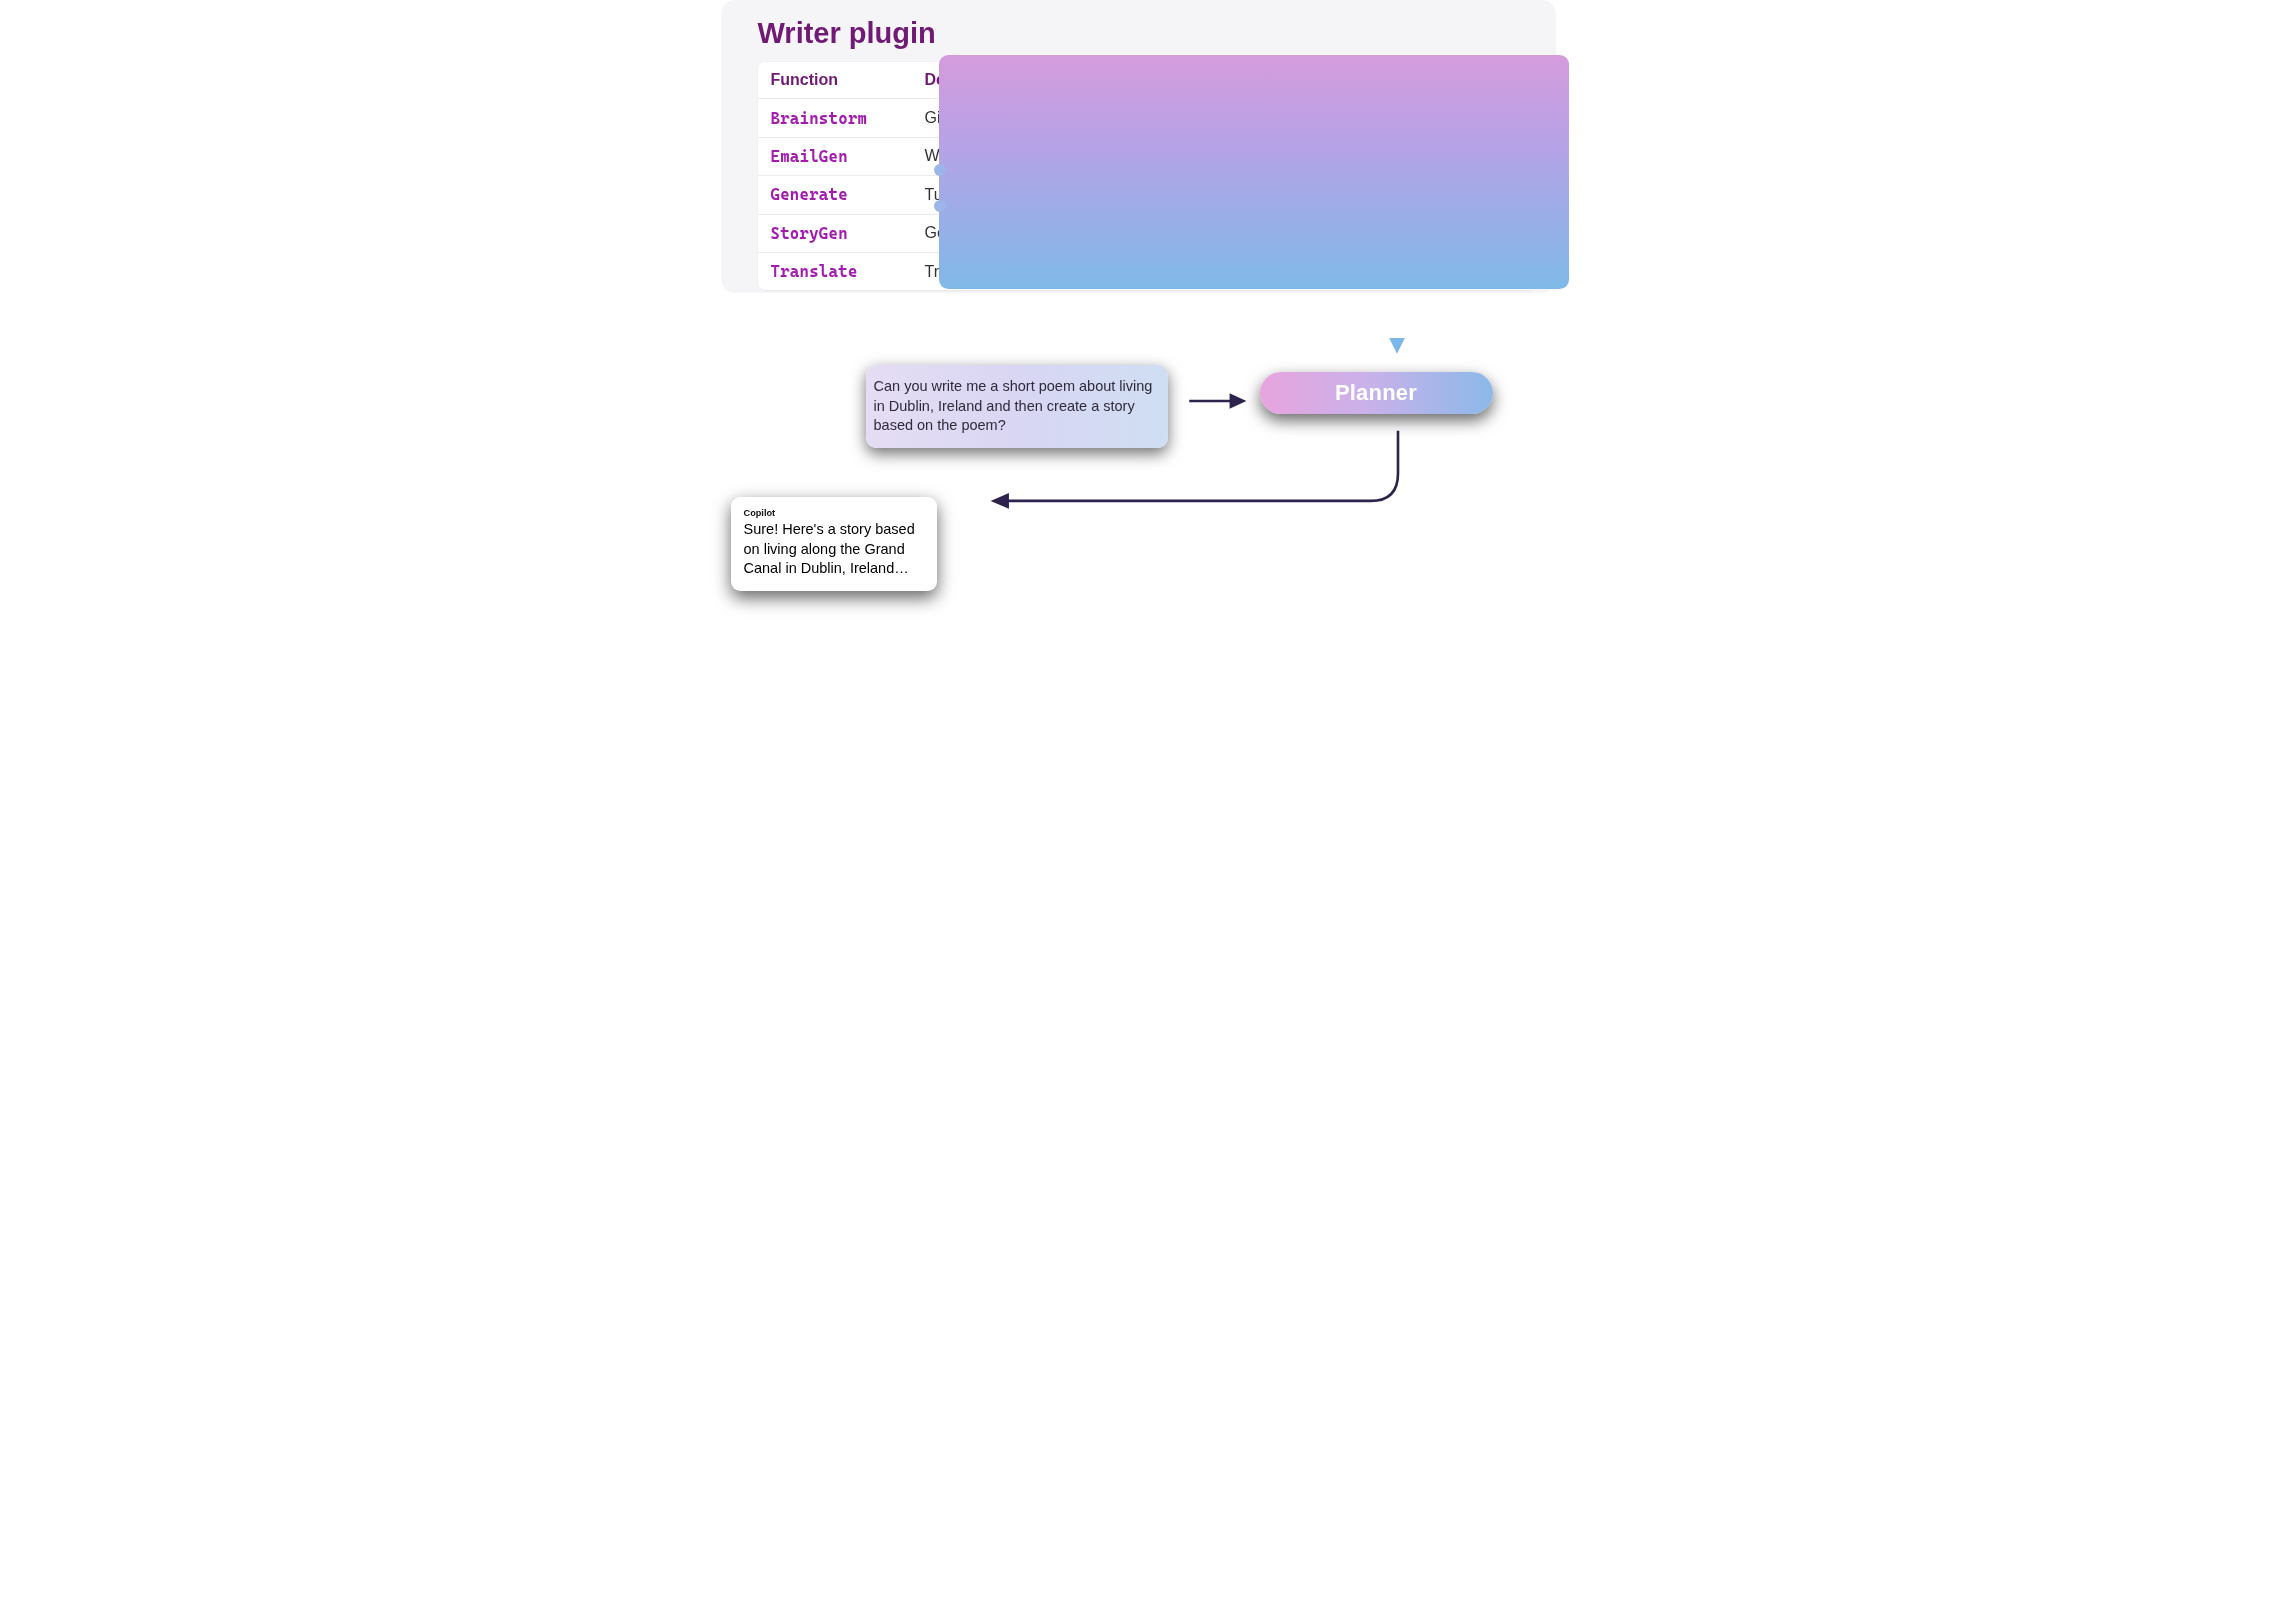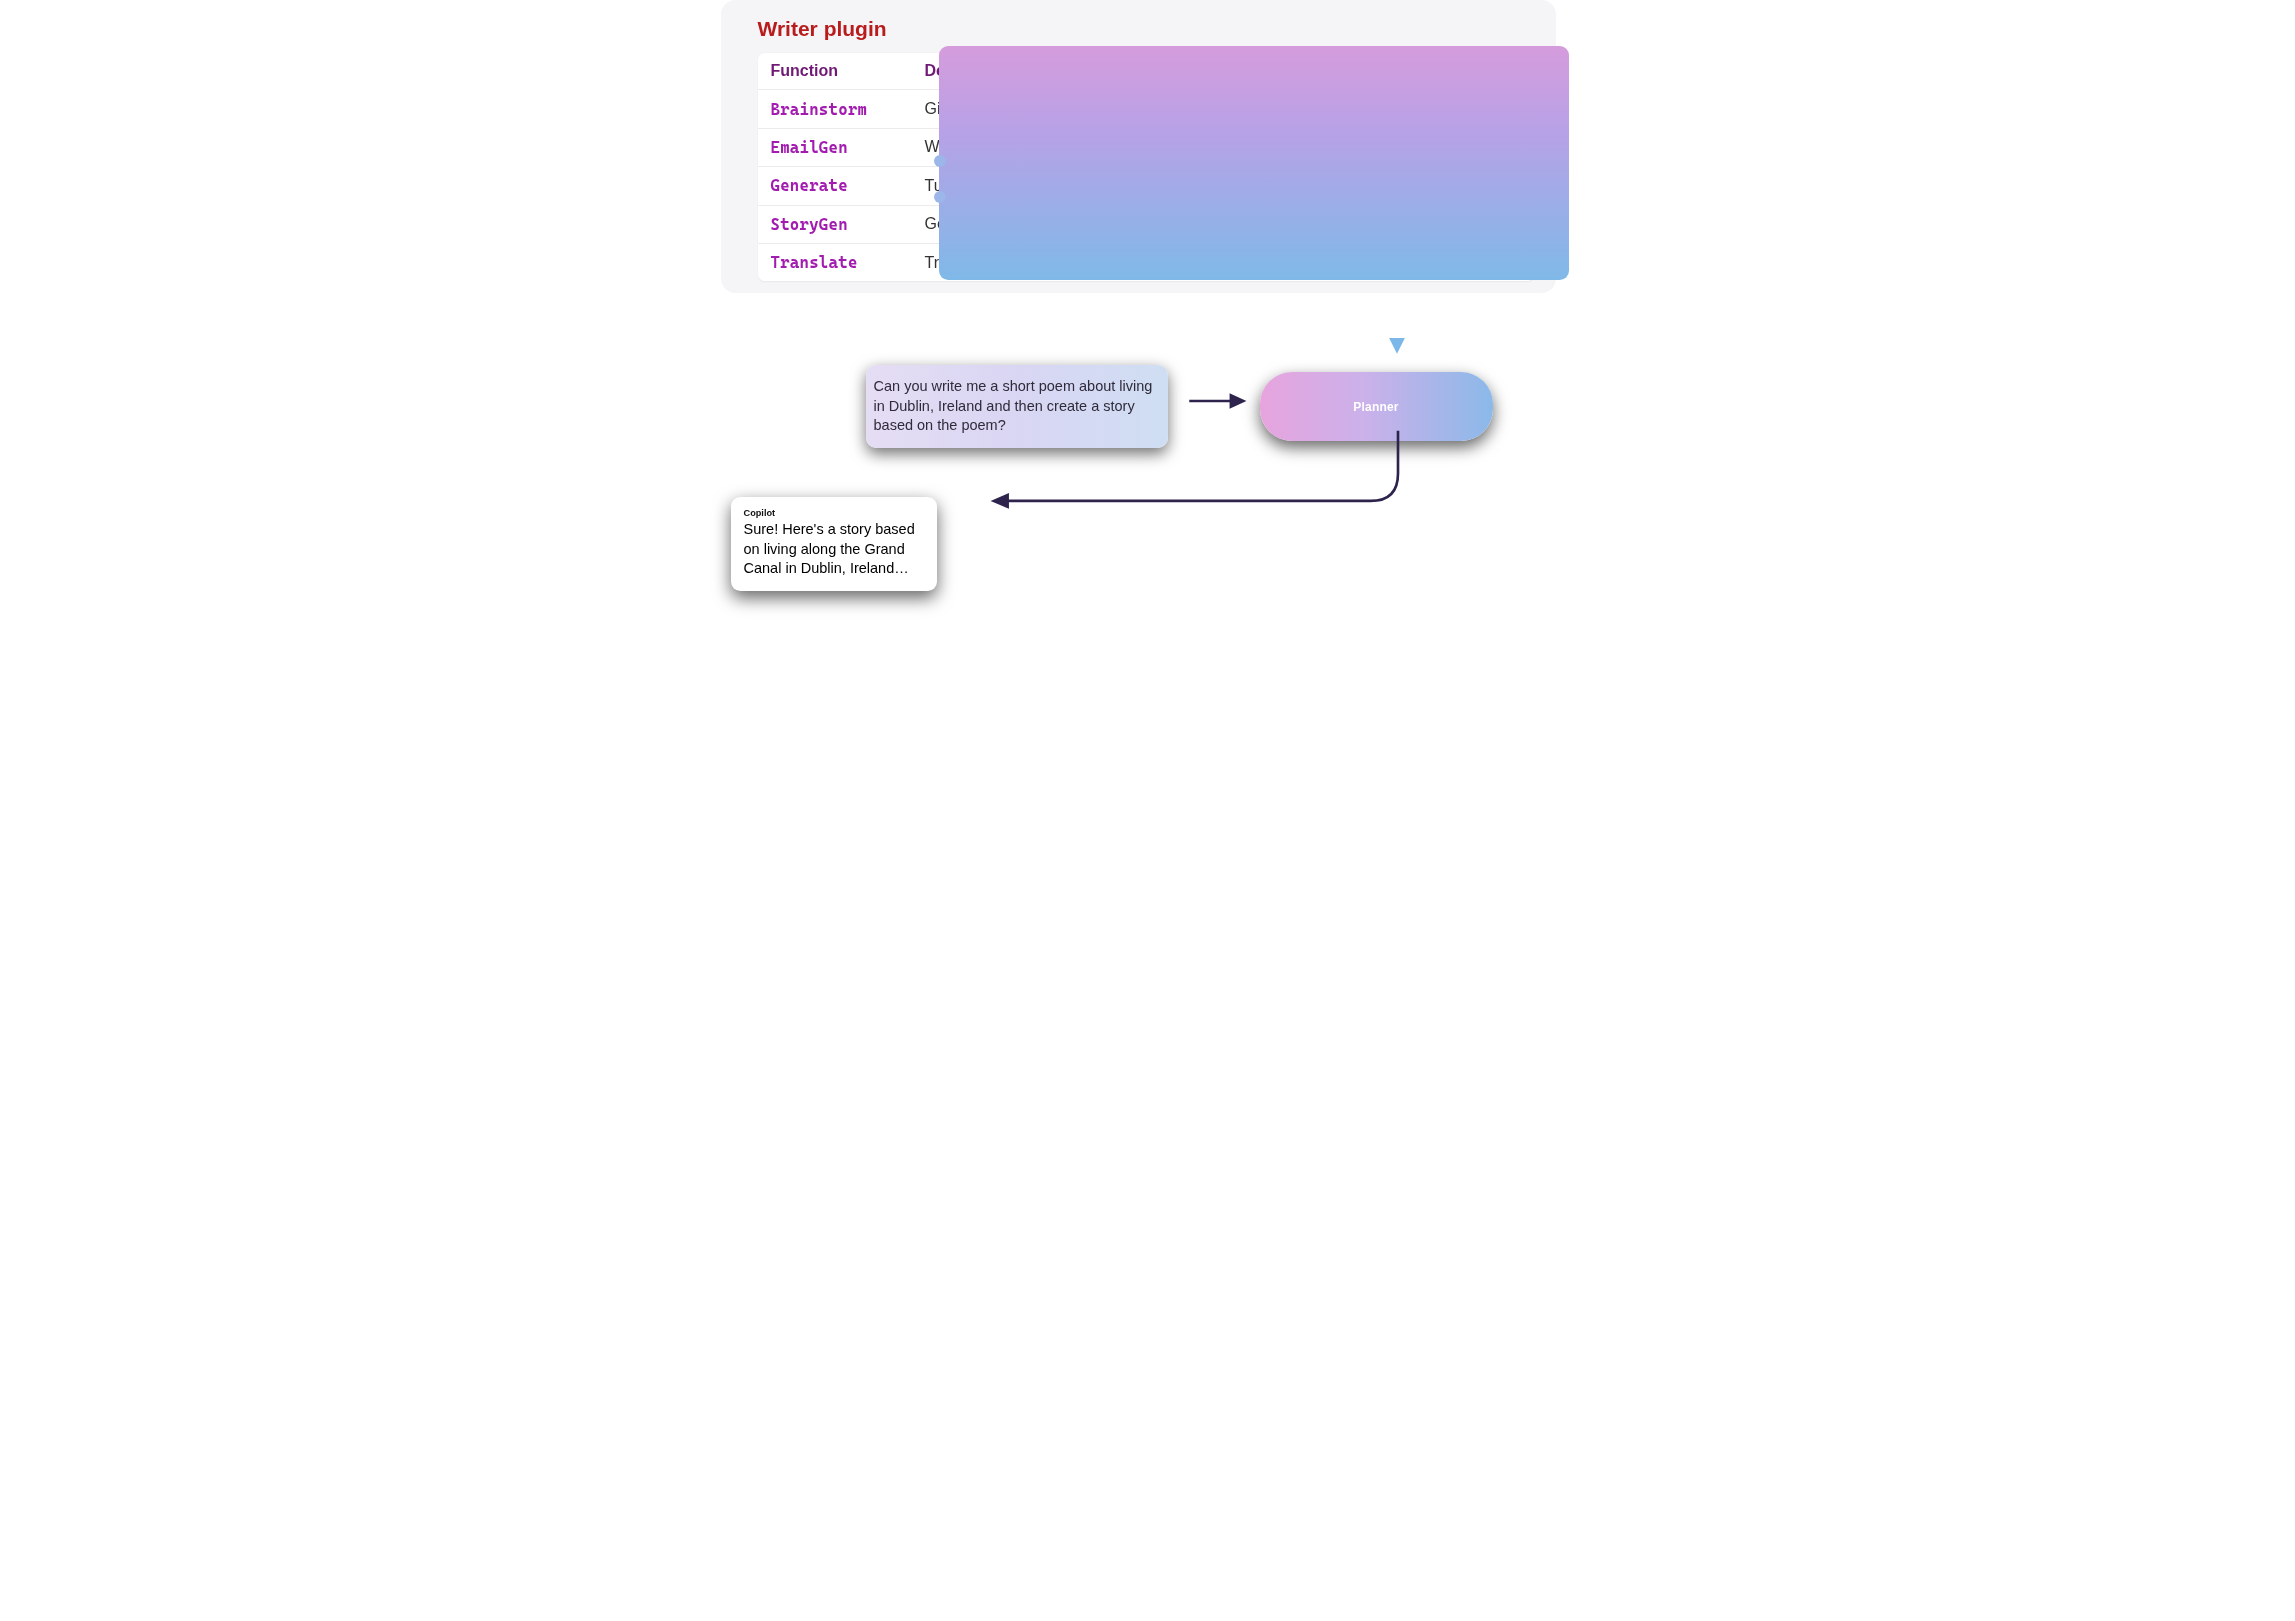--- a/index.html
+++ b/index.html
@@ -21,23 +21,23 @@
     position: absolute;
     left: 32px;
     top: 0;
     width: 835px;
     height: 293px;
     background: #f5f5f7;
     border-radius: 14.5px;
     padding: 17px 21px 18.4px 37px;
   }
   .plugin-title {
-    font-size: 21px;
-    font-weight: 700;
-    color: #b91c1c;
+    font-size: 29px;
+    font-weight: 700;
+    color: #701a75;
     margin-bottom: 12px;
   }
 
   .table-wrap { position: relative; }
   .plugin-table {
     width: 776px;
     border-collapse: collapse;
     background: #ffffff;
     border-radius: 6.6px;
     overflow: hidden;
@@ -128,29 +128,29 @@
     height: 26px;
     pointer-events: none;
   }
 
   
   .planner-pill {
     position: absolute;
     left: 571px;
     top: 372px;
     width: 233px;
-    height: 69px;
+    height: 42px;
     border-radius: 32px;
     display: flex;
     align-items: center;
     justify-content: center;
     background: linear-gradient(90deg, #e7a4de 0%, #cbb1ea 45%, #8bb9e9 100%);
     box-shadow: 0 6.6px 16px rgba(0,0,0,0.6);
     color: #ffffff;
-    font-size: 12px;
+    font-size: 22px;
     font-weight: 700;
     letter-spacing: 0.2px;
   }
 
   
   .arrow-curve {
     position: absolute;
     left: 289px;
     top: 421px;
     width: 447px;

